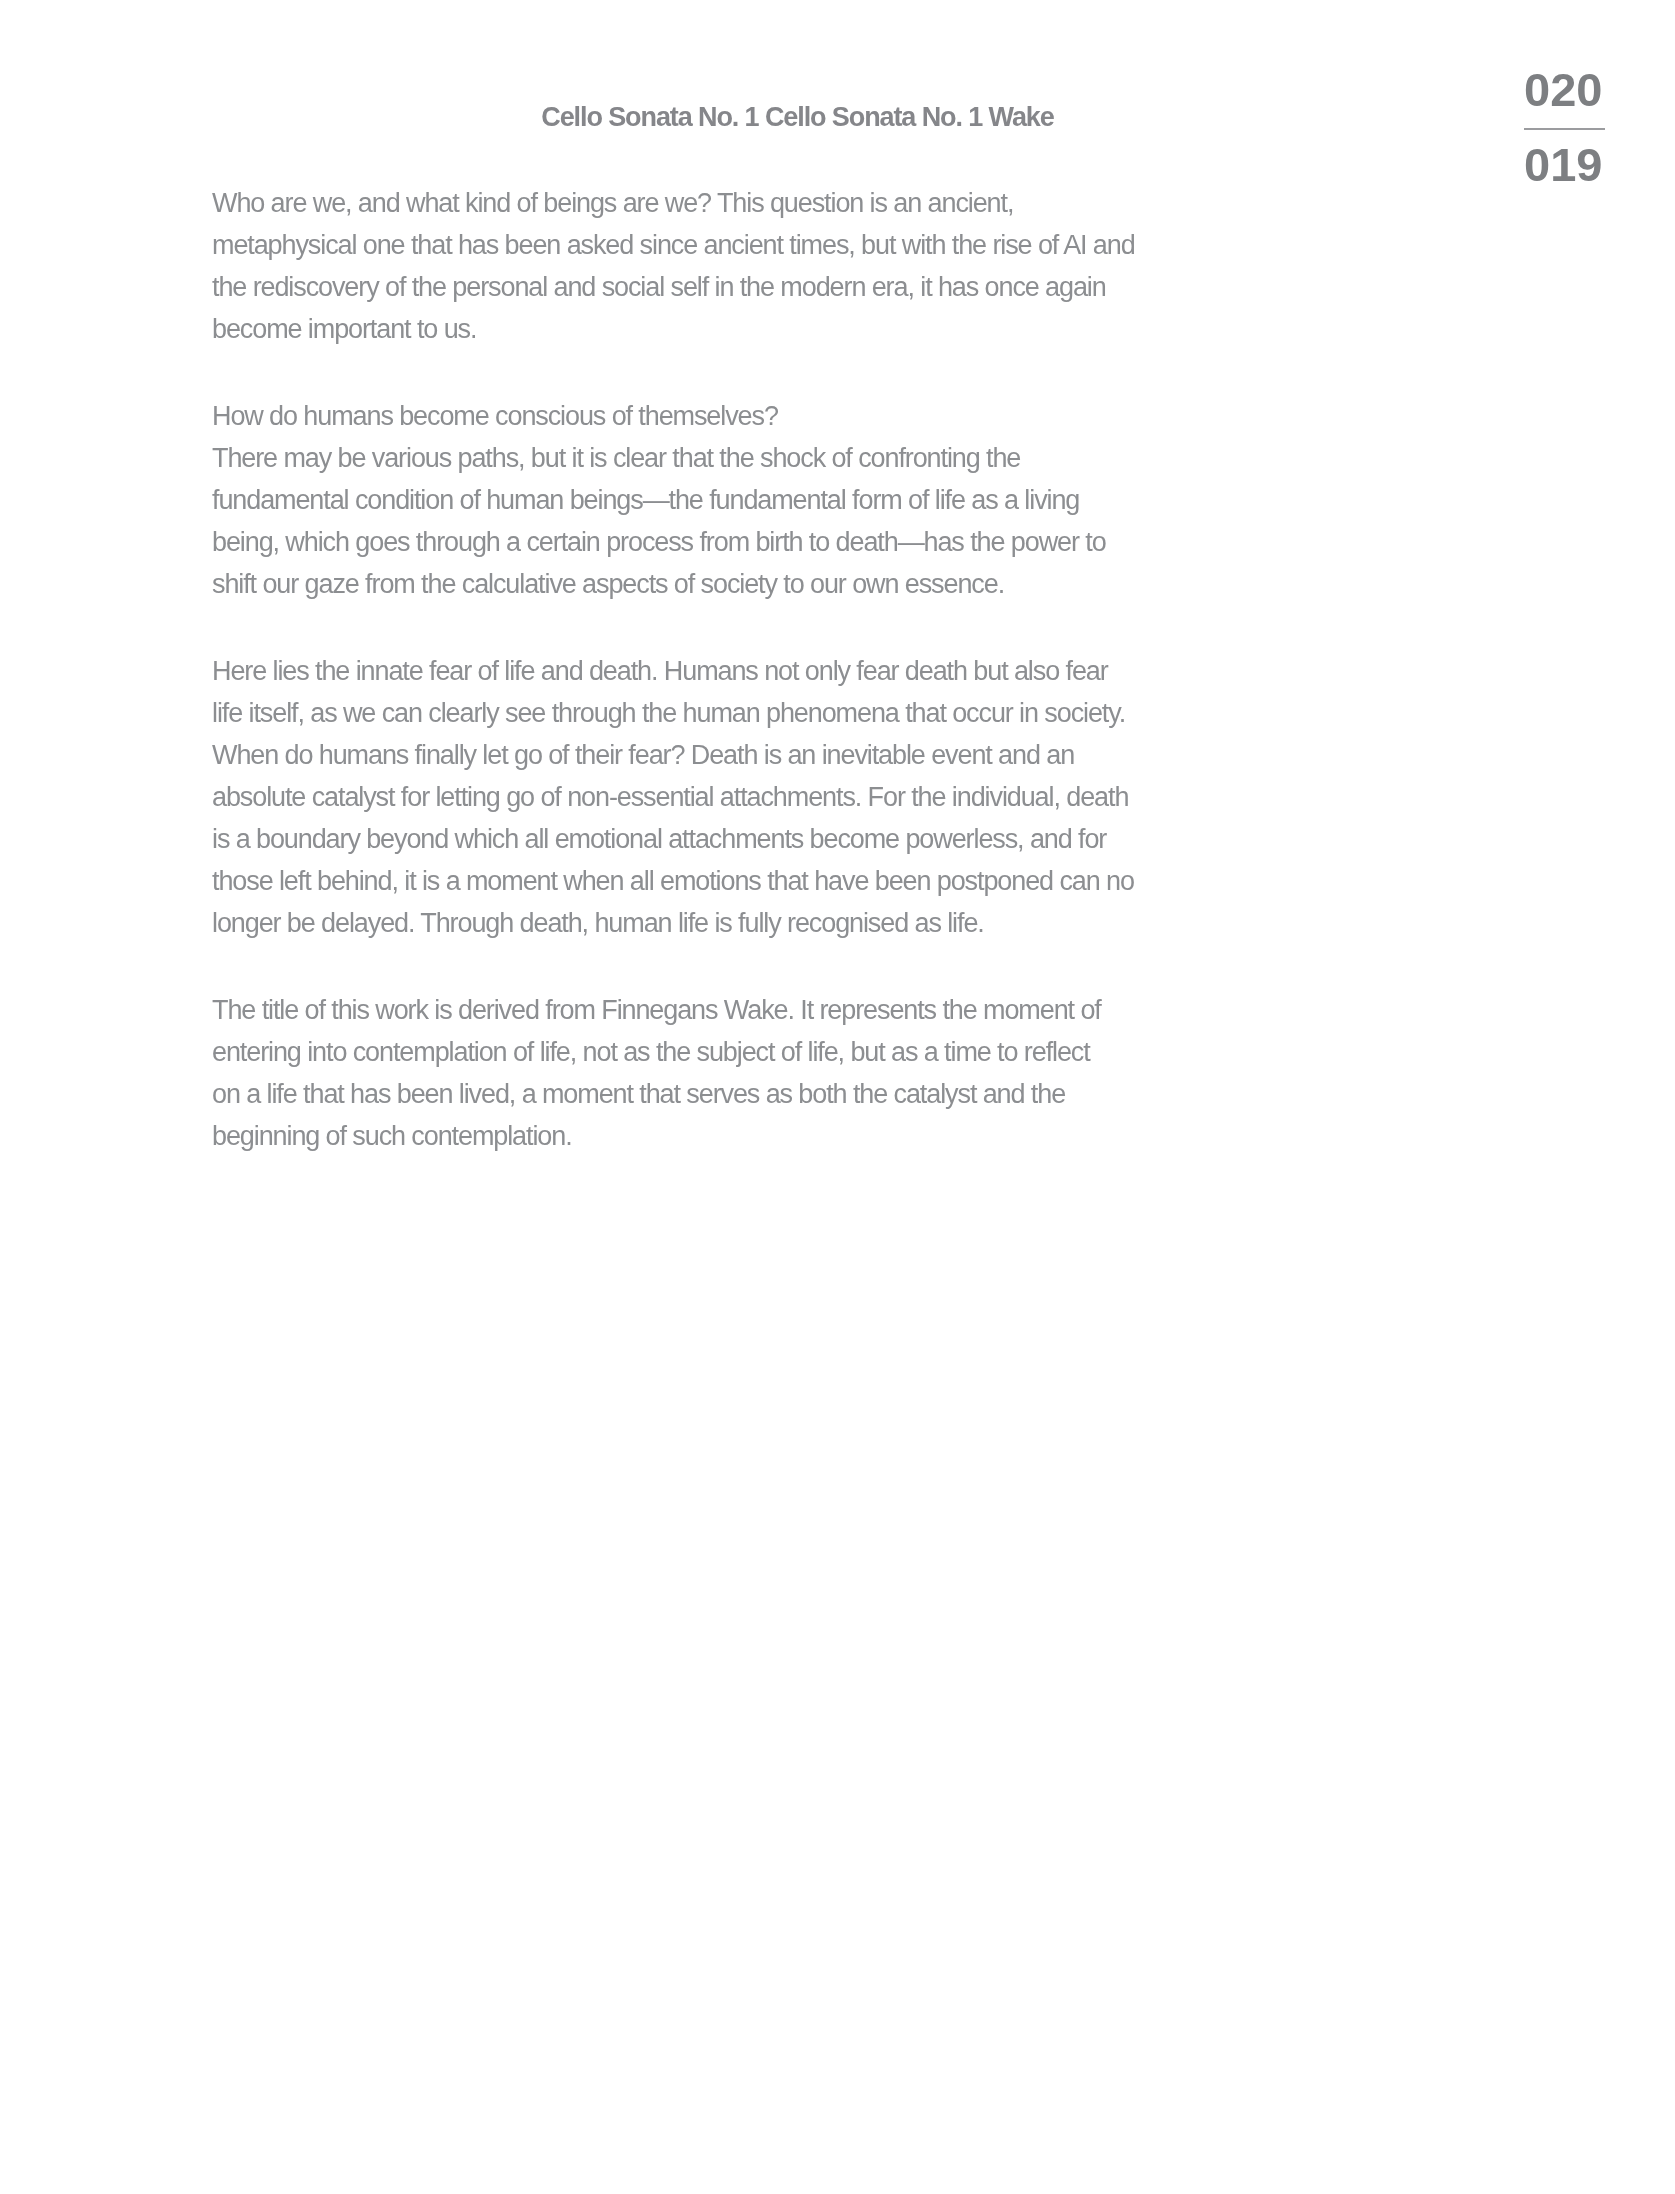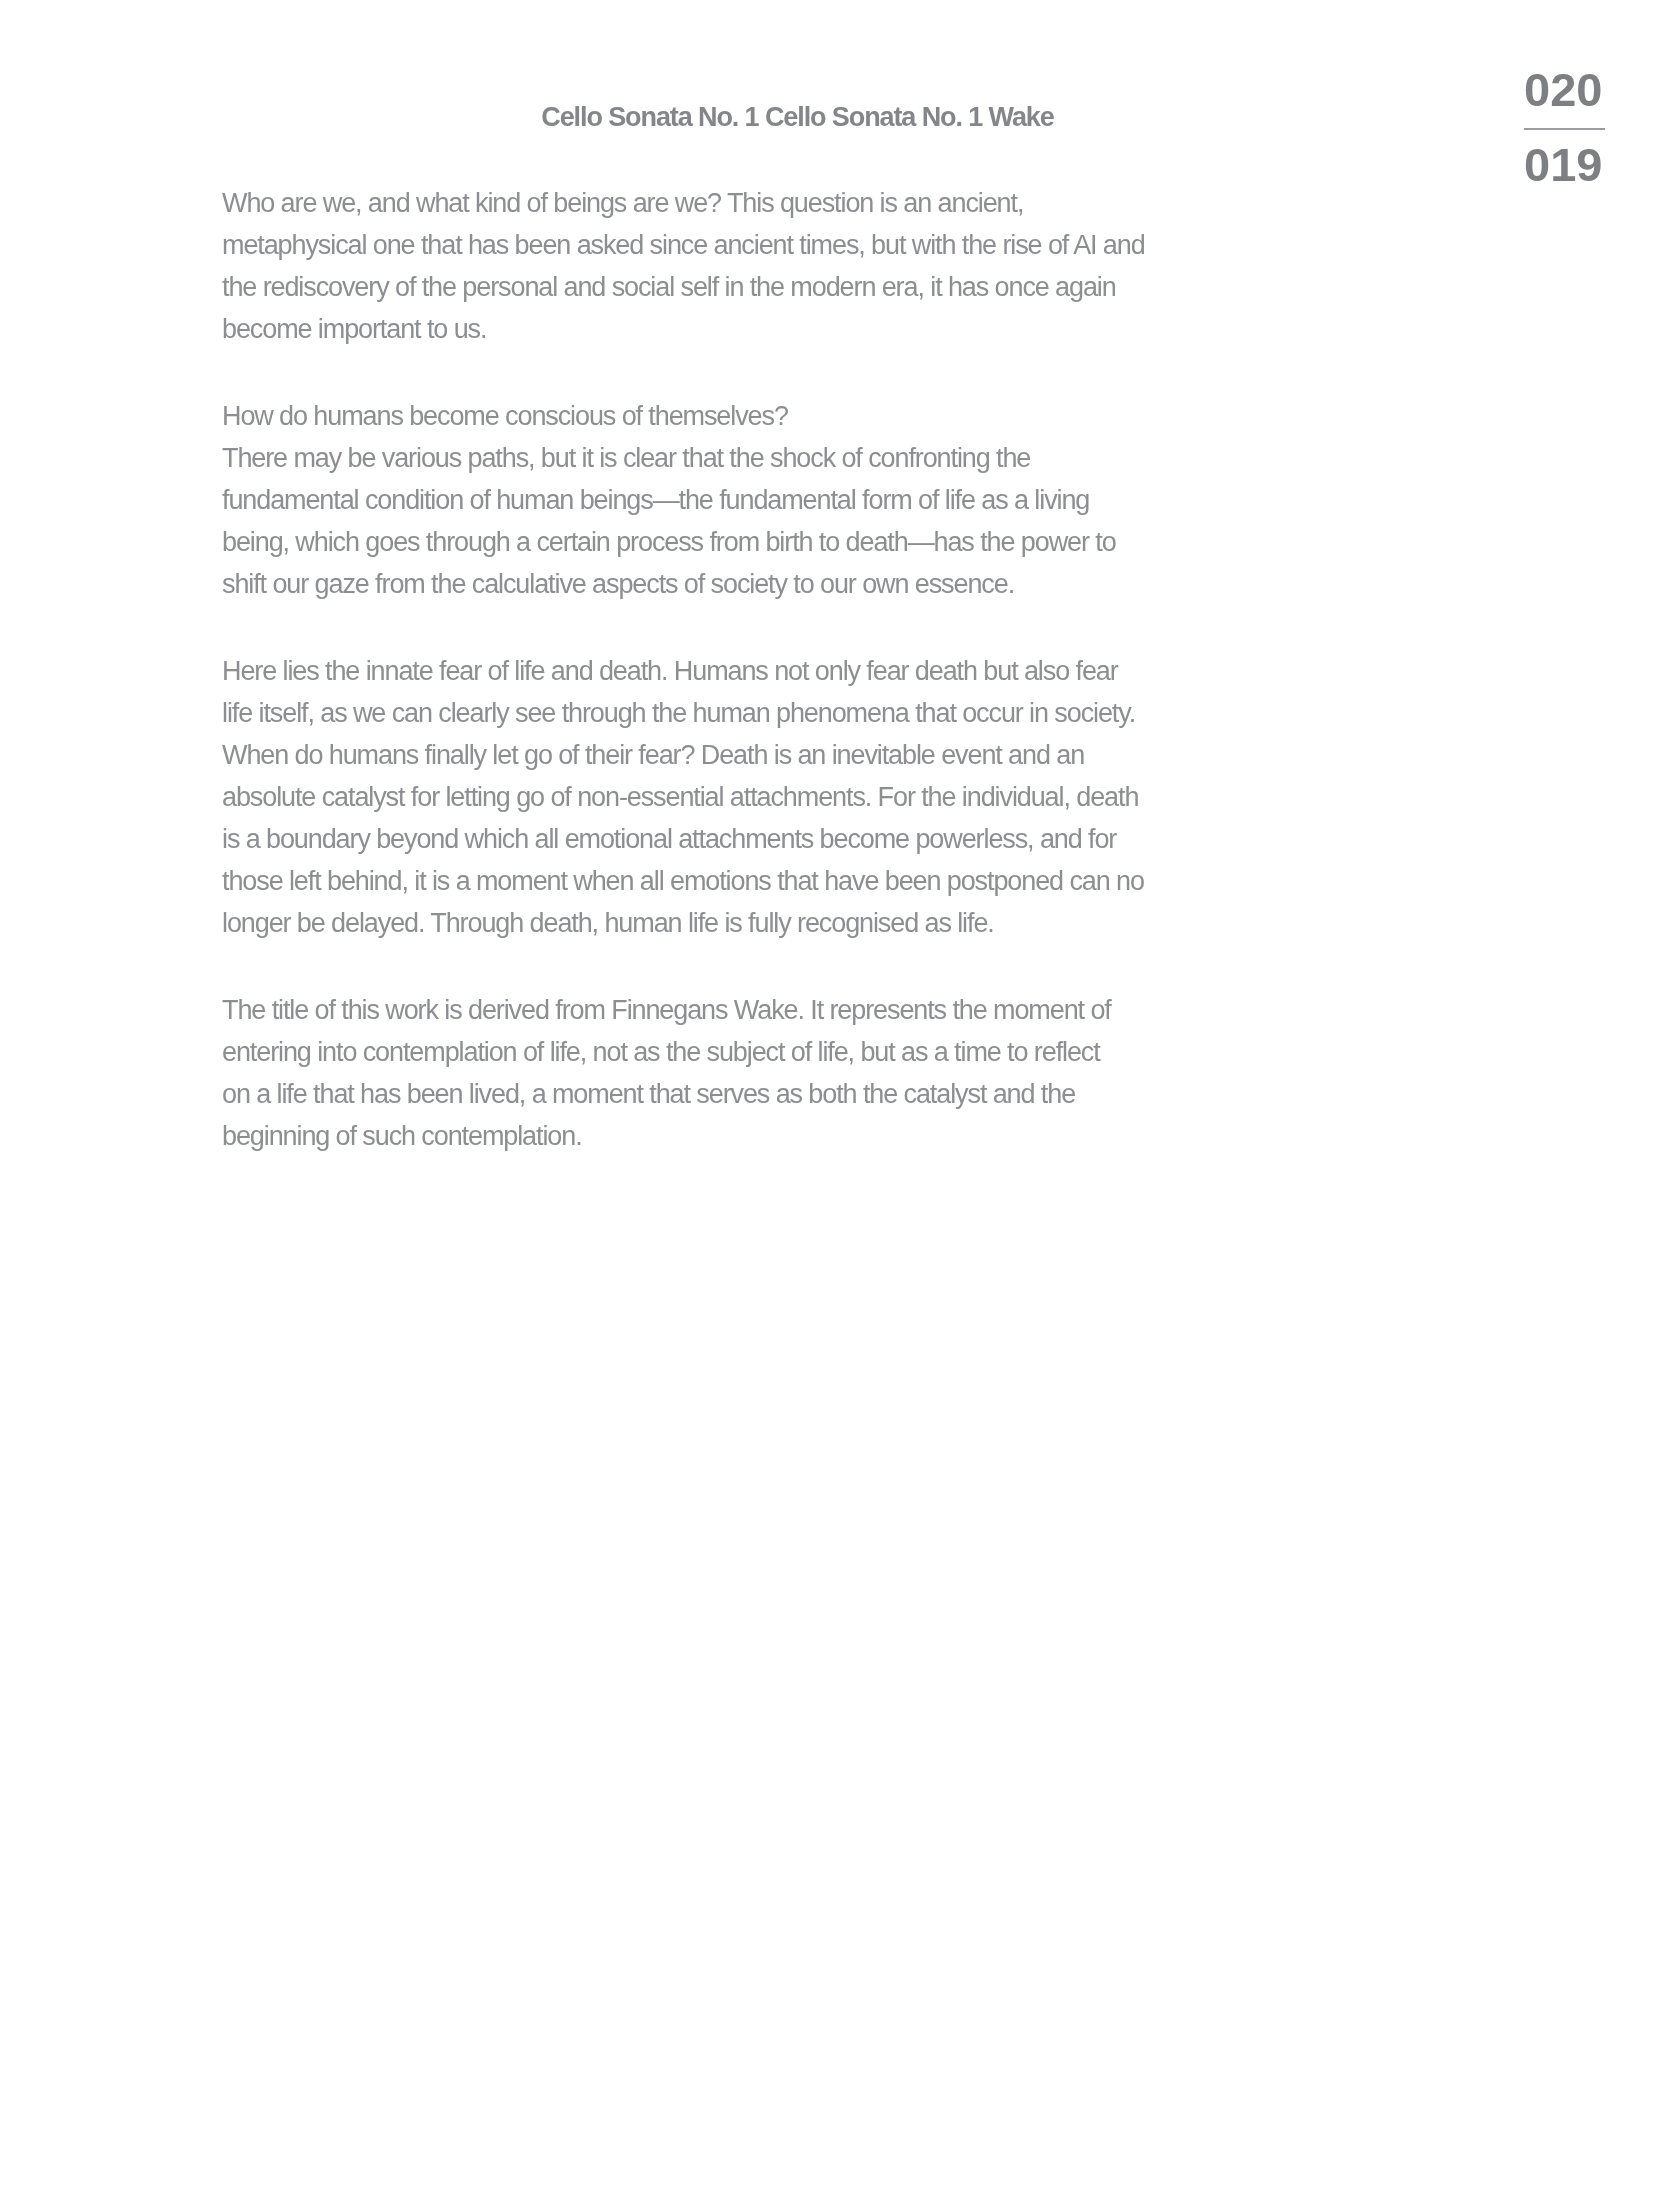--- a/index.html
+++ b/index.html
@@ -24,21 +24,21 @@
     color: #85868a;
     line-height: 42px;
     margin: 0 0 44px 0;
     text-align: center;
   }
   .para {
     font-size: 27px;
     font-weight: 400;
     color: #8c8e91;
     line-height: 42px;
-    margin: 0 0 45px 10px;
+    margin: 0 0 45px 0;
     white-space: pre-line;
   }
   .pagenums {
     position: absolute;
     left: 1524px;
     top: 65px;
     width: 81px;
     font-size: 47px;
     font-weight: 700;
     color: #7d7f82;

